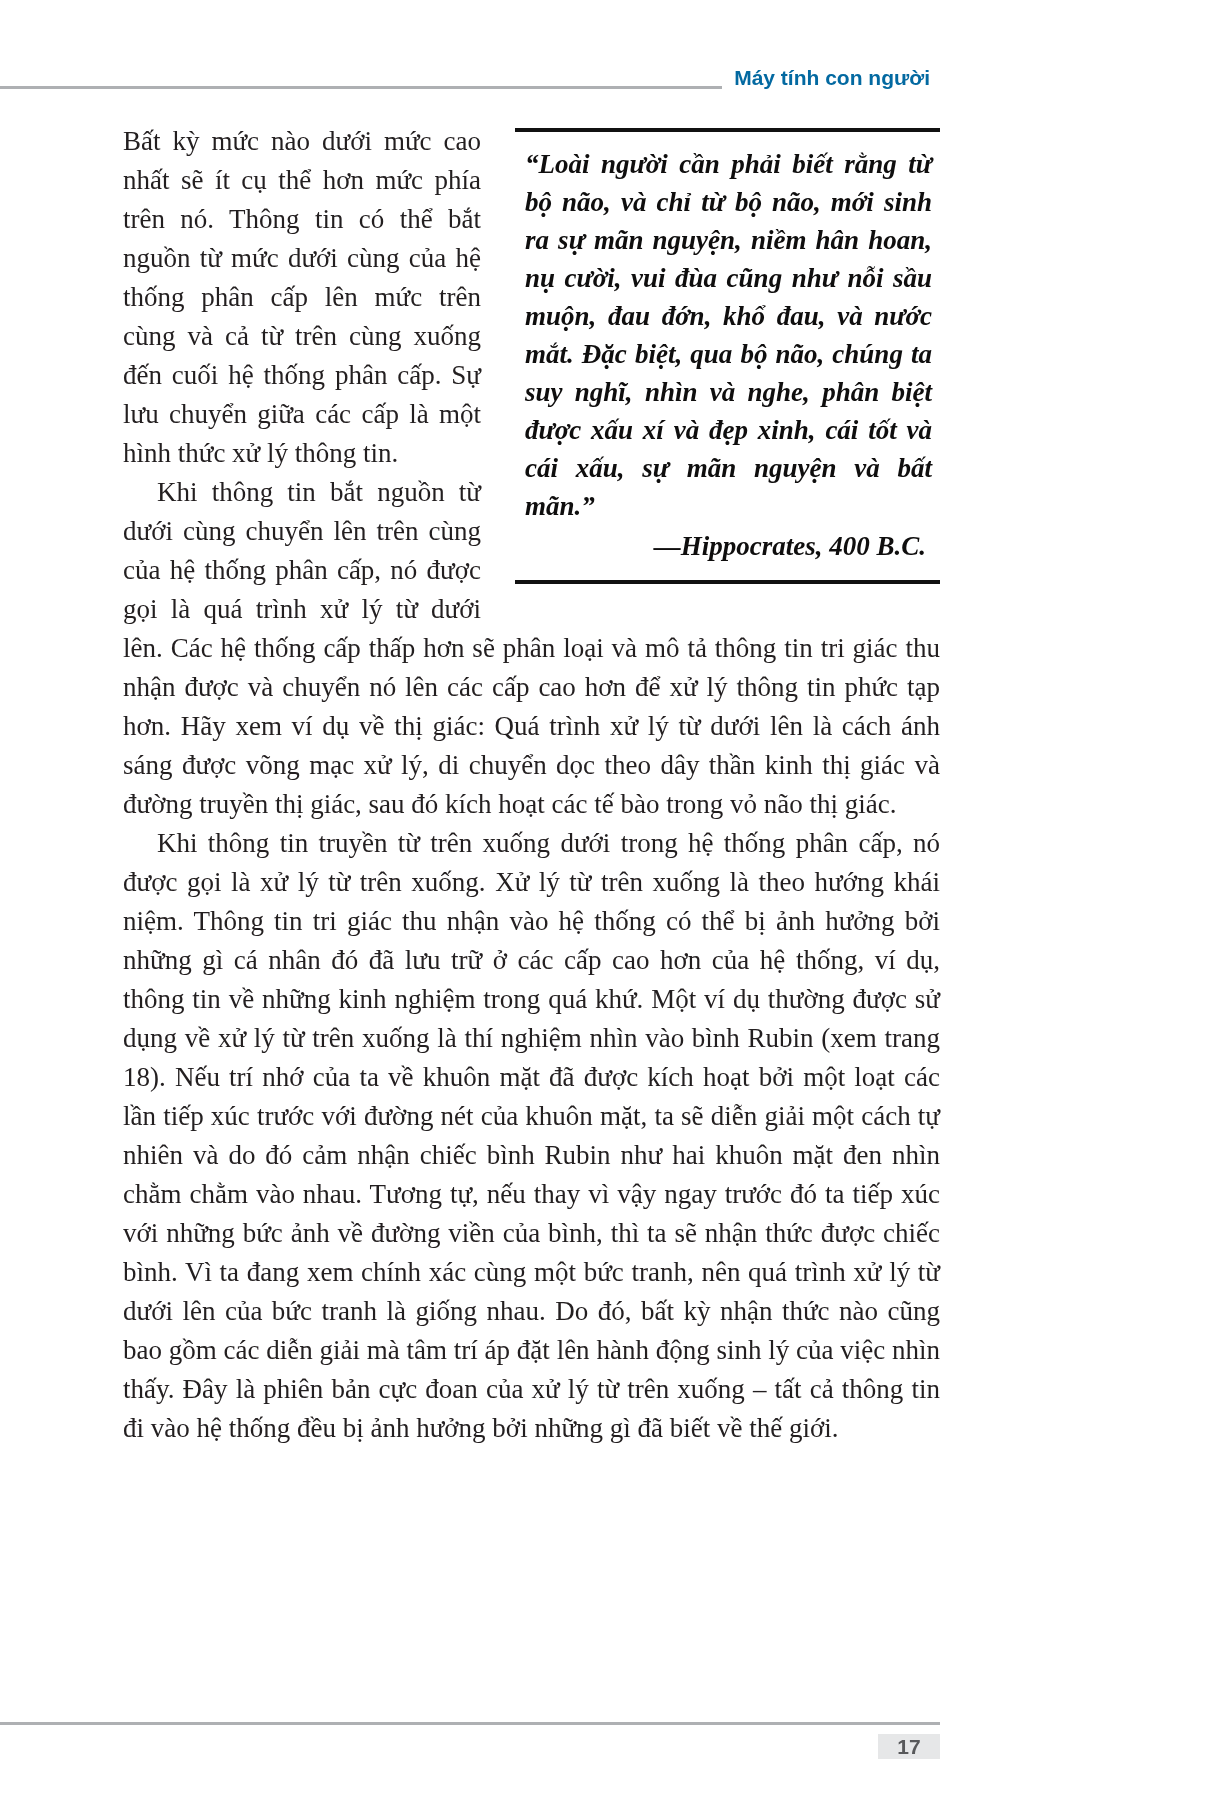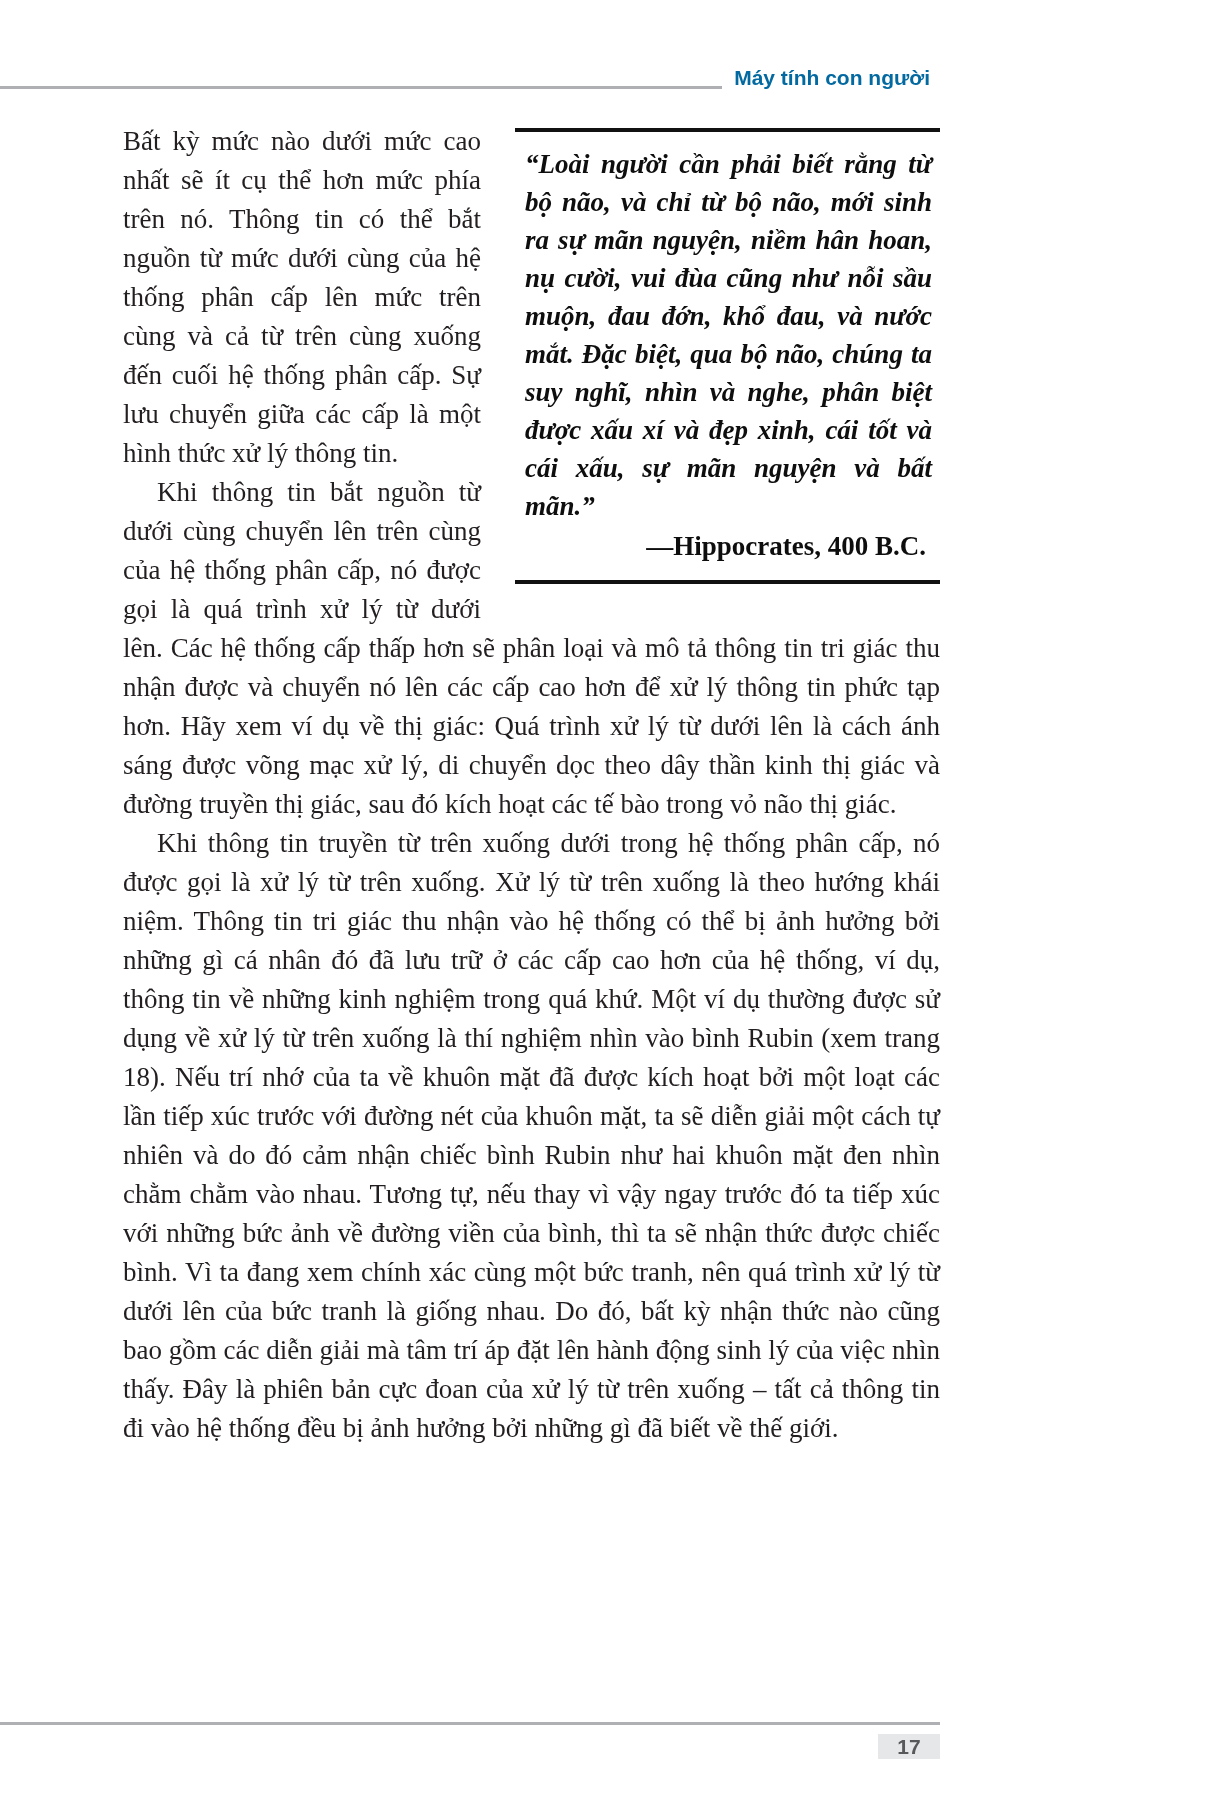--- a/index.html
+++ b/index.html
@@ -71,20 +71,21 @@
     font-weight: bold;
     font-style: italic;
     font-size: 27px;
     line-height: 38px;
     color: #0f0e0e;
     text-align: justify;
   }
   .quote-attr {
     margin: 2px 6px 0 0;
     font-weight: bold;
+    font-style: italic;
     font-size: 27px;
     line-height: 38px;
     color: #0f0e0e;
     text-align: right;
     text-indent: 0;
   }
 
   
   .footer-rule {
     position: absolute;

